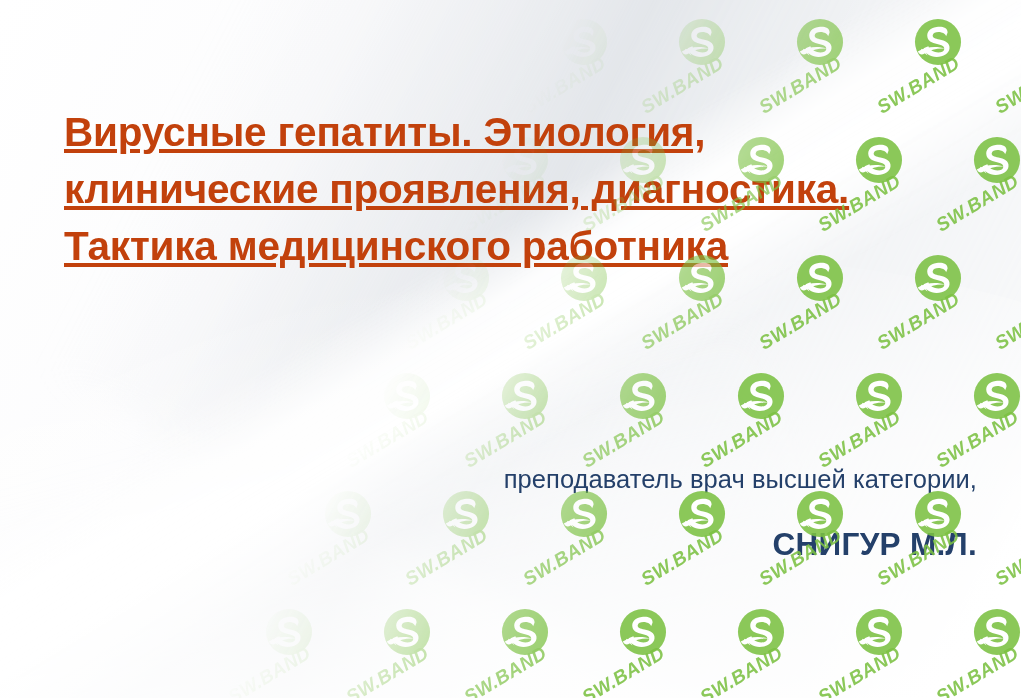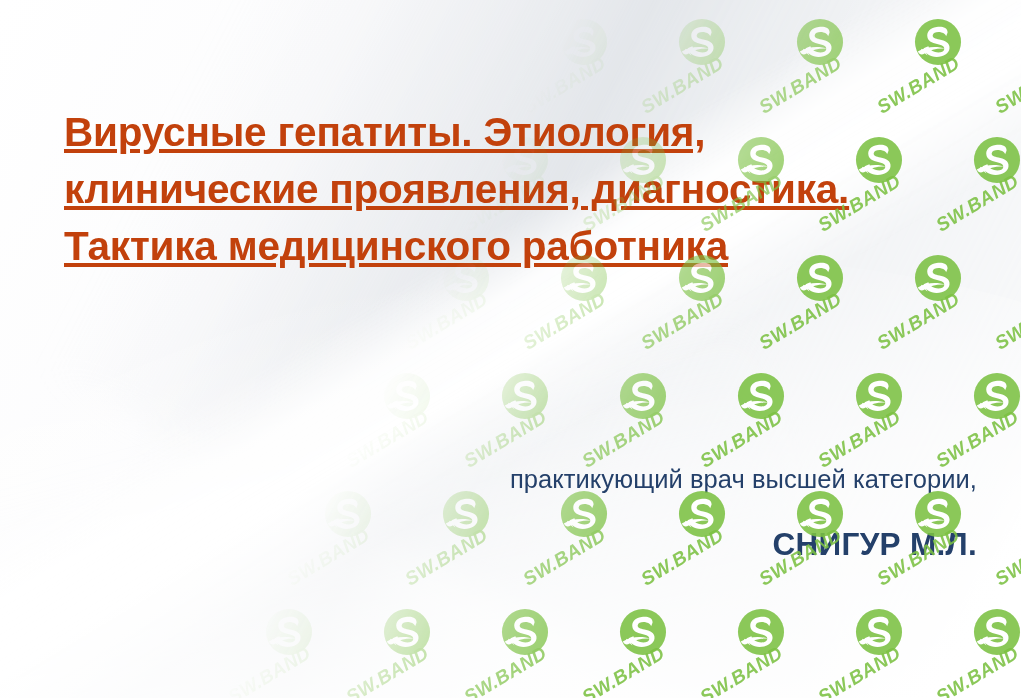--- a/index.html
+++ b/index.html
@@ -196,21 +196,21 @@
 
   <div class="bg-base"></div>
   <div class="bg-shade-top"></div>
   <div class="bg-shade-bottom"></div>
   <div class="bg-sheen-a"></div>
   <div class="bg-sheen-b"></div>
 
   <div class="title">Вирусные гепатиты. Этиология, клинические проявления, диагностика. Тактика медицинского работника</div>
 
   <div class="credits">
-    <div class="line">практикующий врач высшей категории,</div>
+    <div class="line">преподаватель врач высшей категории,</div>
     <div class="presenter">СНИГУР М.Л.</div>
   </div>
 
   <div class="watermark-layer" id="watermark-layer">
       <div class="wm-tile" style="left: -148px; top: -40px;"></div>
       <div class="wm-tile" style="left: -30px; top: -40px;">
         <div class="wm-logo"><svg viewBox="0 0 100 100" width="48" height="48">
             <circle cx="50" cy="50" r="48" fill="#7cc143"></circle>
             <path d="M70 30 C70 20 58 17 47 19 C33 21 26 30 28 40 C30 50 42 53 52 55 C60 57 64 60 63 65 C62 71 53 73 44 71 C36 69 31 65 30 59 L20 63 C22 74 34 81 47 81 C62 81 73 74 74 63 C75 52 64 47 53 45 C44 43 38 41 39 36 C40 30 49 28 57 30 C63 31 66 34 67 38 Z" fill="#ffffff"></path>
             <path d="M8 70 C24 60 46 58 66 64 C52 62 34 66 22 74 C16 78 11 76 8 70 Z" fill="#ffffff"></path>

